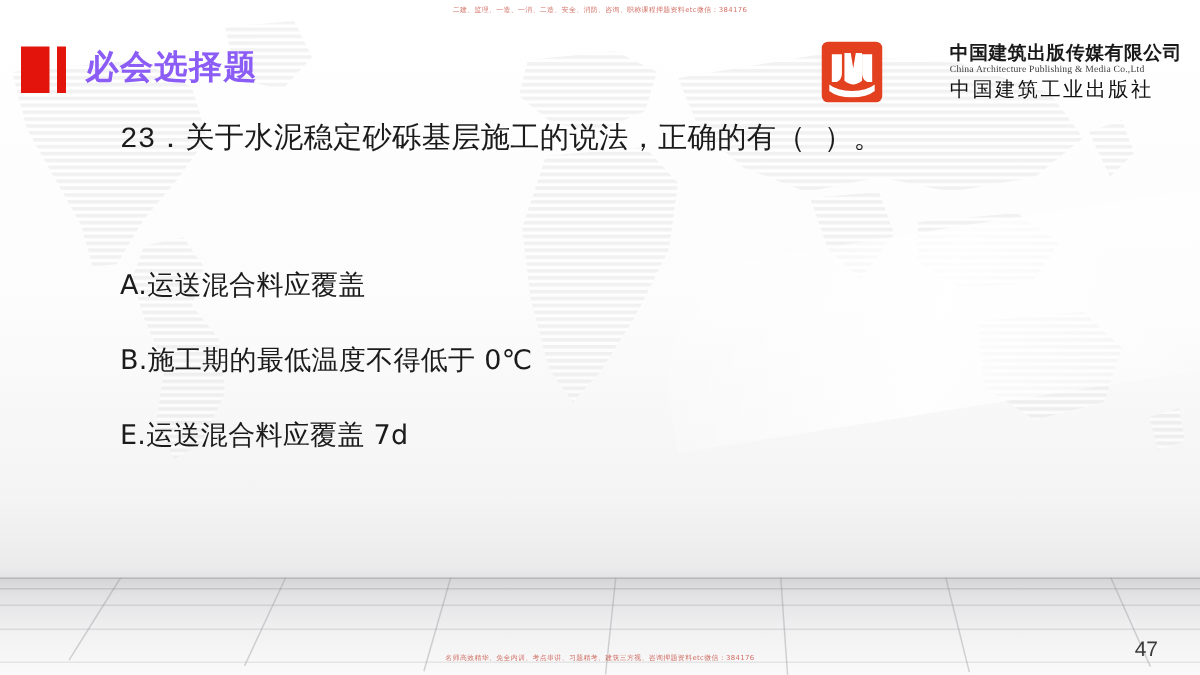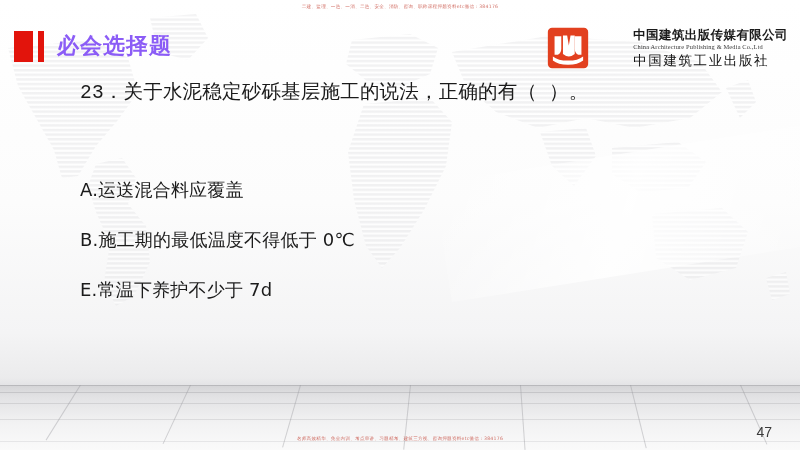--- a/index.html
+++ b/index.html
@@ -298,20 +298,20 @@
       <div class="logo-en">China Architecture Publishing &amp; Media Co.,Ltd</div>
       <div class="logo-cn2">中国建筑工业出版社</div>
     </div>
   </div>
 
   <div class="question">23．关于水泥稳定砂砾基层施工的说法，正确的有（ ）。</div>
 
   <div class="options">
     <div class="option">A.运送混合料应覆盖</div>
     <div class="option">B.施工期的最低温度不得低于 0℃</div>
-    <div class="option">E.常温下养护不少于 7d</div>
+    <div class="option">E.运送混合料应覆盖 7d</div>
   </div>
 
   <div class="wm wm-bottom">名师高效精华、免全内训、考点串讲、习题精考、建筑三方视、咨询押题资料etc微信：384176</div>
 
   <div class="page-num">47</div>
 
 </div>
 
 </body></html>

